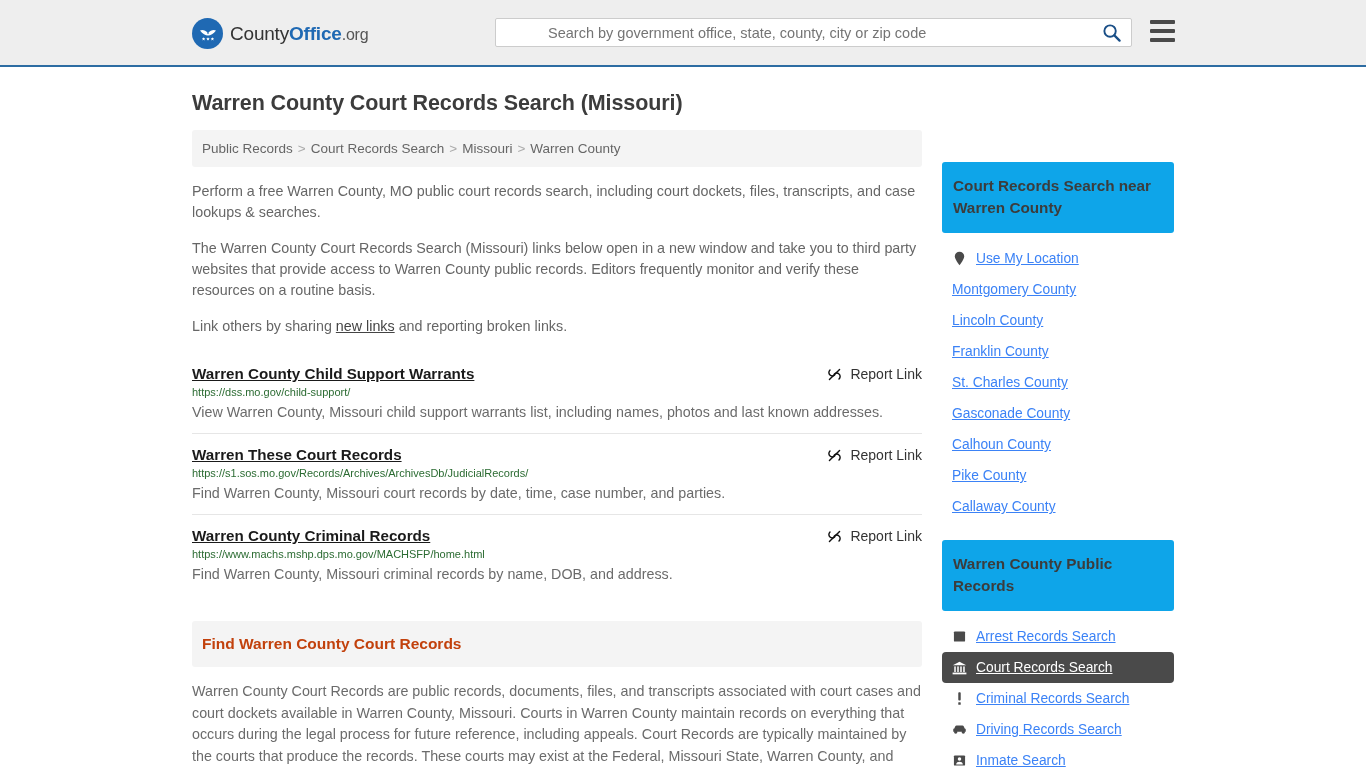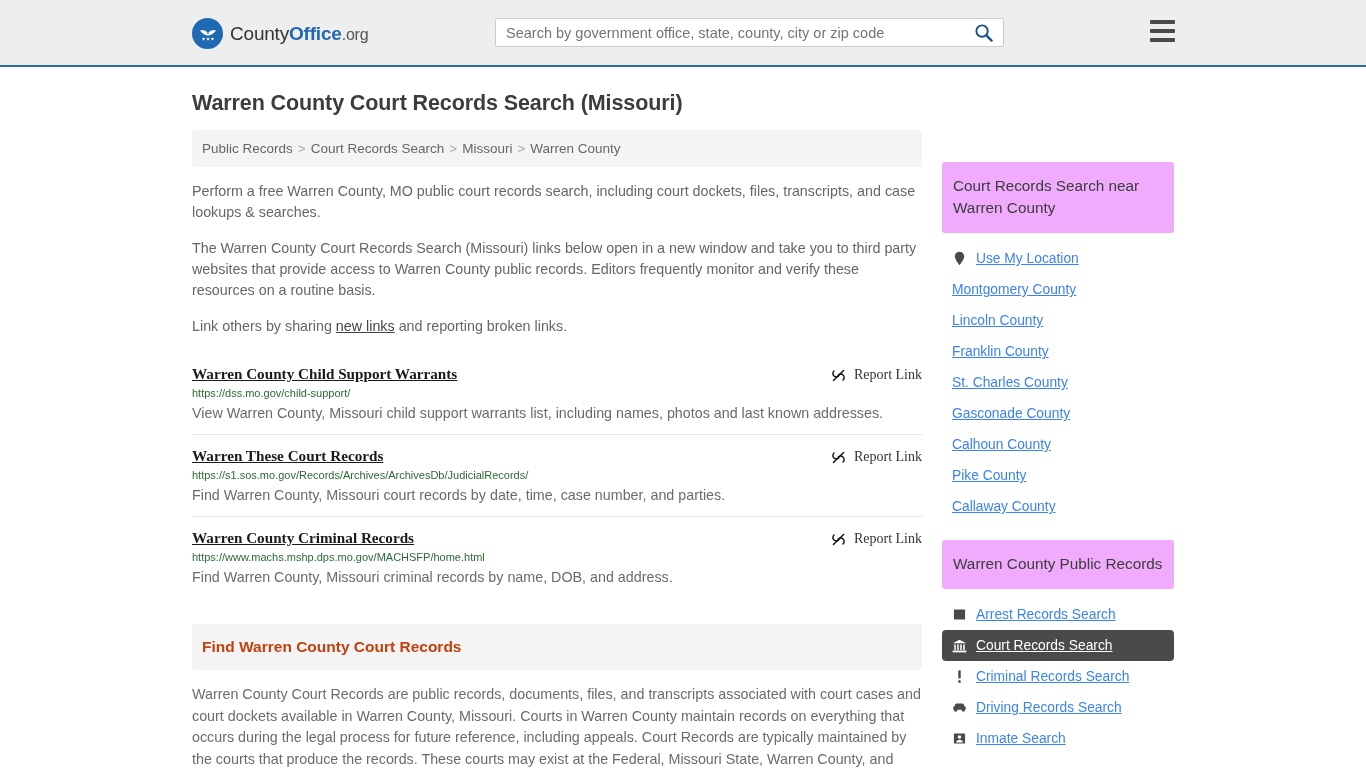--- a/index.html
+++ b/index.html
@@ -48,27 +48,28 @@
     color: #333333;
   }
   .logo-text .b { color: #1f69b3; font-weight: bold; }
   .logo-text .w { color: #333333; }
   .logo-text .org { color: #555555; font-size: 16px; margin-top: 24px; }
 
   .search-wrap {
     position: absolute;
     left: 495px;
     top: 18px;
-    width: 509px;
+    width: 637px;
     height: 29px;
     background: #ffffff;
     border: 1px solid #cccccc;
     border-radius: 2px;
     display: flex;
     align-items: center;
+    padding-left: 42px;
   }
   .search-input {
     border: none;
     outline: none;
     background: transparent;
     flex: 1;
     height: 100%;
     padding: 0 10px;
     font-size: 14.5px;
     font-family: "Liberation Sans", sans-serif;
@@ -154,21 +155,20 @@
   .link-item {
     border-top: 1px solid #e6e6e6;
     padding: 12px 0 10px 0;
     position: relative;
   }
   .link-item:first-child { border-top: none; }
   .link-row {
     display: flex;
     align-items: flex-end;
     justify-content: space-between;
-    font-family: Liberation Serif, serif;
   }
   .link-title {
     font-size: 15.2px;
     font-weight: bold;
     color: #1a1a1a;
     text-decoration: underline;
     cursor: pointer;
   }
   .report-link {
     display: flex;
@@ -206,25 +206,25 @@
   p.section-body {
     font-size: 14.3px;
     line-height: 21.5px;
     color: #6b6b6b;
     margin: 14px 0 0 0;
   }
 
   
   .side-box { margin-bottom: 4px; }
   .side-box-head {
-    background: #f0abfc;
+    background: #0ea5e9;
     border-radius: 3px;
     padding: 13px 11px 14px 11px;
     font-size: 15.3px;
-    font-weight: normal;
+    font-weight: bold;
     color: #3c3c3c;
     line-height: 22px;
   }
   .side-list { padding: 10px 0 0 0; margin: 0; list-style: none; }
   .side-list li {
     display: flex;
     align-items: center;
     gap: 9px;
     padding: 8px 10px;
     border-radius: 4px;

